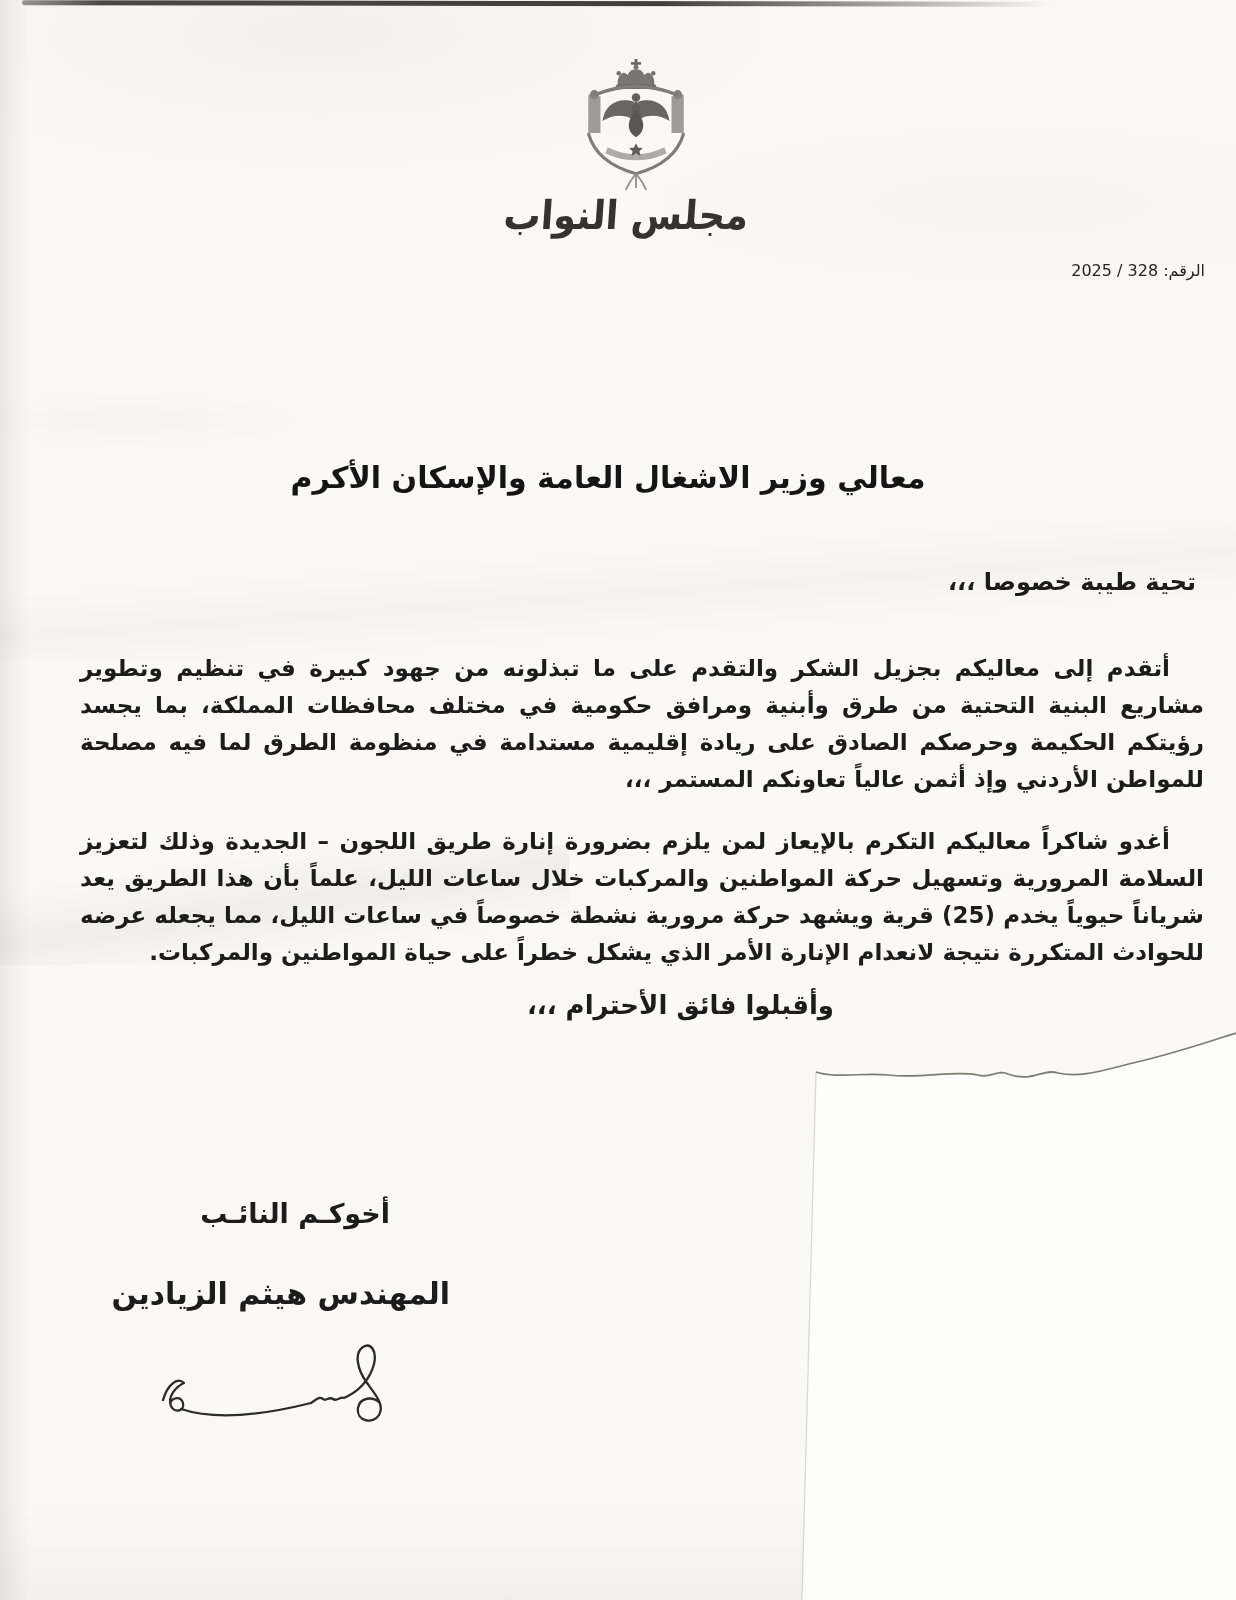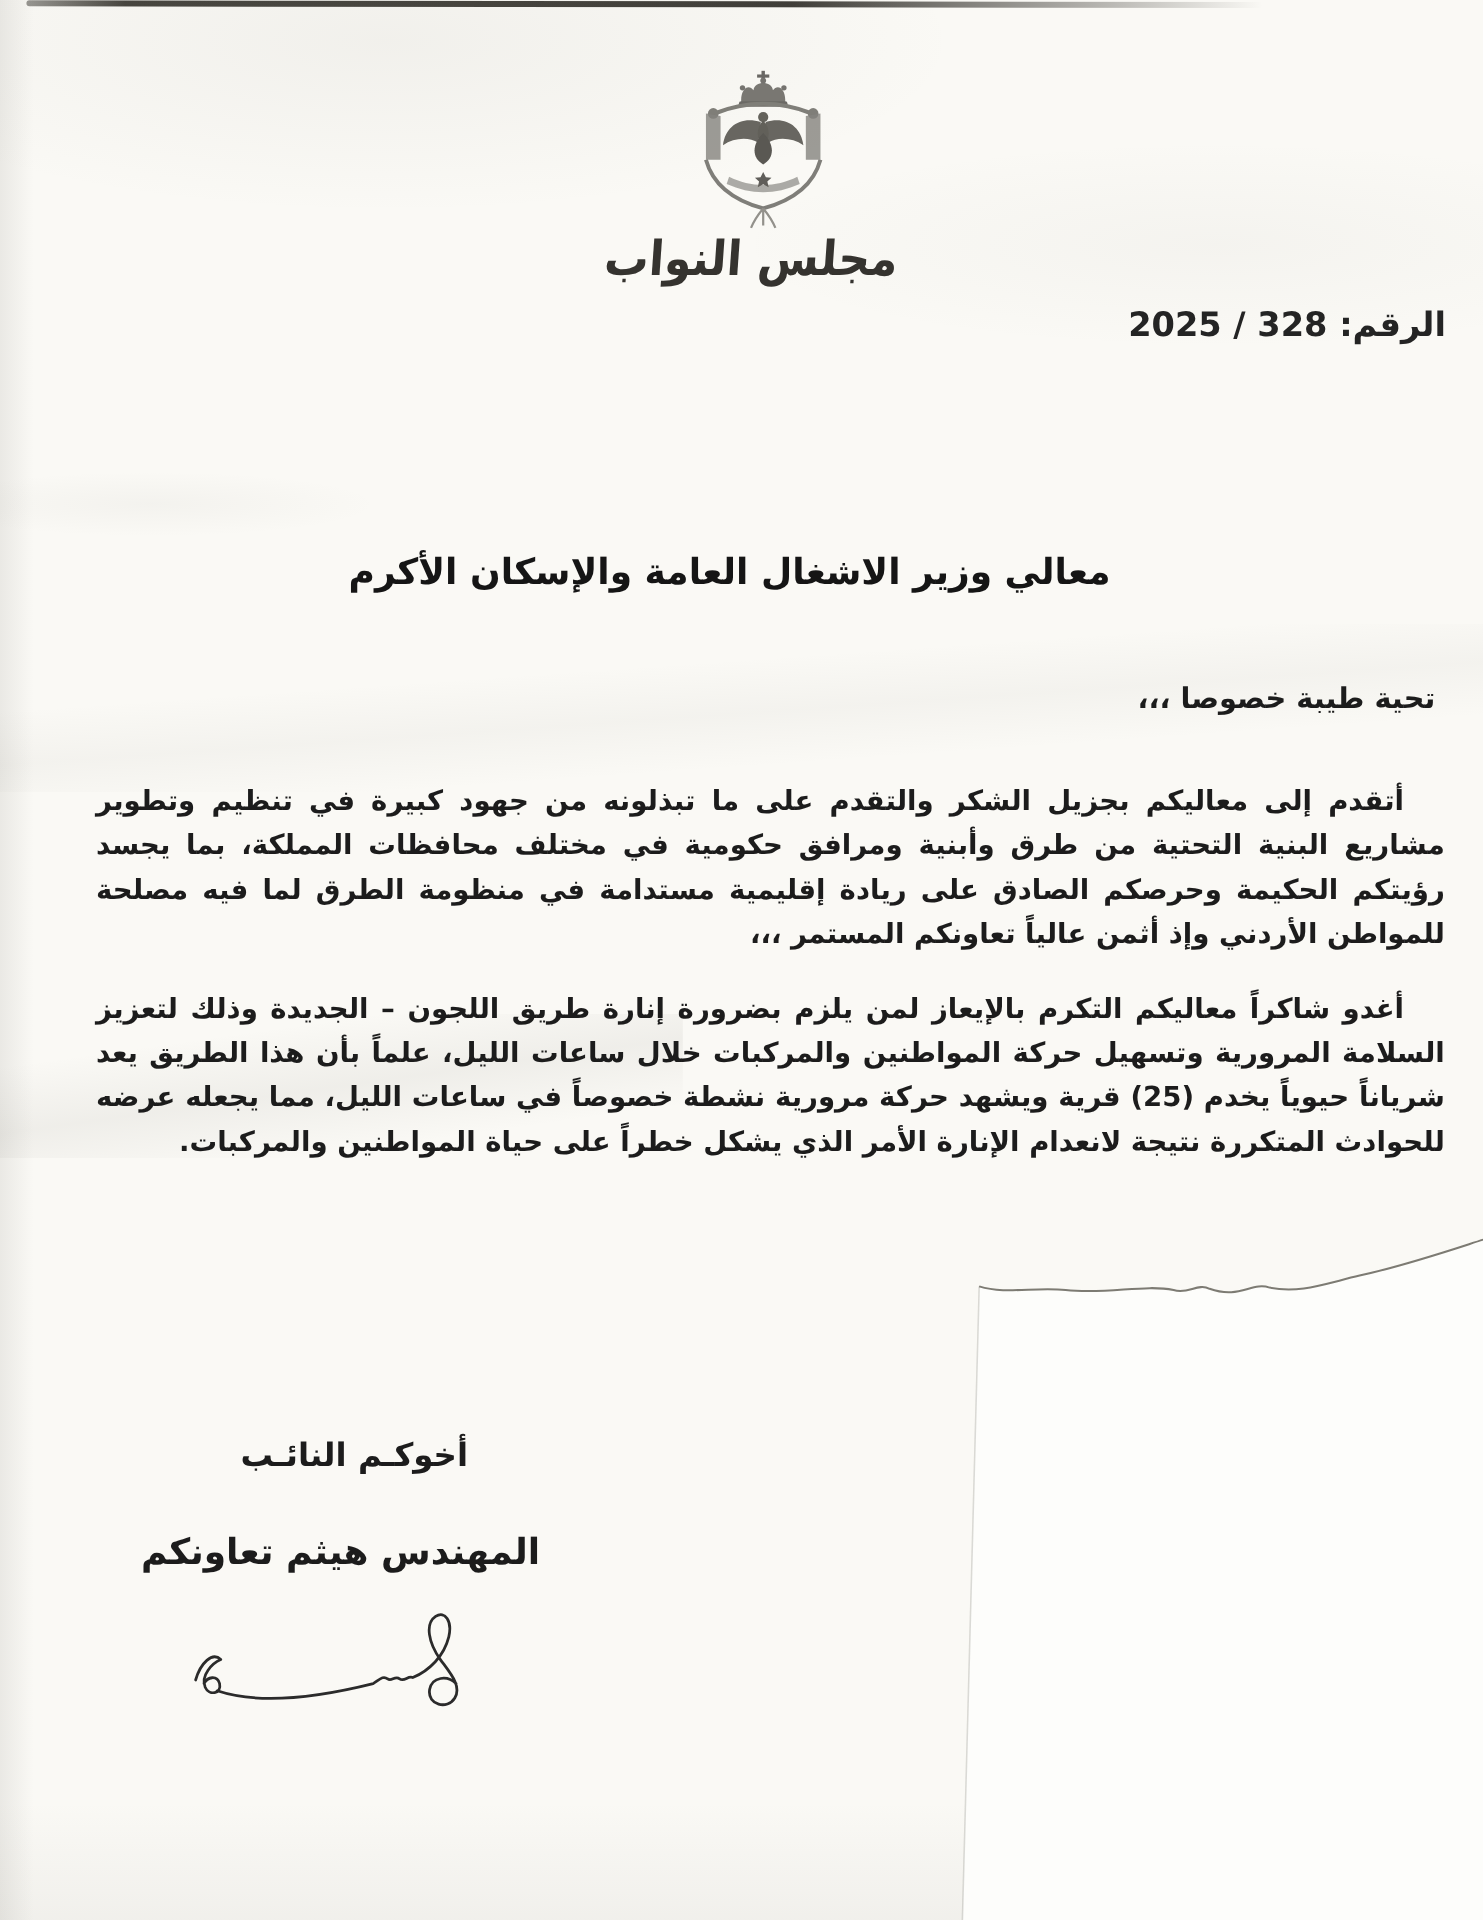--- a/index.html
+++ b/index.html
@@ -39,21 +39,21 @@
   .emblem{position:absolute;top:58px;left:573px;width:126px;height:134px;}
   .org-callig{
     position:absolute;top:194px;left:0;width:100%;
     text-align:center;
     font-size:37px;font-weight:700;color:#35332f;
     transform:translateX(8px) skewX(-4deg) scaleY(1.08);
     letter-spacing:1px;
   }
   .ref-block{
     position:absolute;top:246px;right:31px;
-    text-align:center;font-size:28px;font-weight:700;color:#242424;
+    text-align:center;font-size:16px;font-weight:400;color:#242424;
     line-height:50px;
   }
   
   .recipient{
     position:absolute;top:460px;left:0;right:0;
     text-align:center;transform:translateX(-10px);
     font-size:30px;font-weight:700;color:#151515;
   }
   .salutation{
     position:absolute;top:568px;right:40px;
@@ -140,31 +140,32 @@
 
   <div class="recipient">معالي وزير الاشغال العامة والإسكان الأكرم</div>
 
   <div class="salutation">تحية طيبة خصوصا ،،،</div>
 
   <div class="body-block">
     <p>أتقدم إلى معاليكم بجزيل الشكر والتقدم على ما تبذلونه من جهود كبيرة في تنظيم وتطوير مشاريع البنية التحتية من طرق وأبنية ومرافق حكومية في مختلف محافظات المملكة، بما يجسد رؤيتكم الحكيمة وحرصكم الصادق على ريادة إقليمية مستدامة في منظومة الطرق لما فيه مصلحة للمواطن الأردني وإذ أثمن عالياً تعاونكم المستمر ،،،</p>
     <p><span>أغدو شاكراً معاليكم التكرم بالإيعاز لمن يلزم </span><span class="kw">بضرورة</span><span> إنارة طريق اللجون – الجديدة وذلك لتعزيز السلامة المرورية وتسهيل حركة المواطنين والمركبات خلال ساعات الليل، علماً بأن هذا الطريق يعد شرياناً حيوياً يخدم (25) قرية ويشهد حركة مرورية نشطة خصوصاً في ساعات الليل، مما يجعله عرضه للحوادث المتكررة نتيجة لانعدام الإنارة الأمر الذي يشكل خطراً على حياة المواطنين والمركبات.</span></p>
   </div>
 
+  <div class="closing">وأقبلوا فائق الأحترام ،،،</div>
 
   <div class="torn-patch">
     <svg viewBox="0 0 448 578" width="448" height="578" xmlns="http://www.w3.org/2000/svg">
       <path d="M28,50 C50,57 75,50 100,53 C135,57 165,48 190,53 C202,57 210,47 220,52 C245,61 255,46 270,51 C295,56 315,48 345,41 C385,32 420,20 448,11 L448,578 L14,578 Z" fill="#fdfdfb"></path>
       <path d="M28,50 C50,57 75,50 100,53 C135,57 165,48 190,53 C202,57 210,47 220,52 C245,61 255,46 270,51 C295,56 315,48 345,41 C385,32 420,20 448,11" fill="none" stroke="#7d7b73" stroke-width="1.7"></path>
       <path d="M28,50 L14,578" fill="none" stroke="rgba(100,98,90,0.22)" stroke-width="1.3"></path>
     </svg>
   </div>
 
   <div class="sig-role">أخوكـم النائـب</div>
-  <div class="sig-name">المهندس هيثم تعاونكم</div>
+  <div class="sig-name">المهندس هيثم الزيادين</div>
 
   <div class="sig-scribble">
     <svg viewBox="0 0 300 118" width="302" height="118" xmlns="http://www.w3.org/2000/svg">
       <g fill="none" stroke="#2b2b2b" stroke-width="2.3" stroke-linecap="round" stroke-linejoin="round">
         <path d="M36,80 C40,66 50,56 57,63 C50,66 40,76 44,86 C47,93 58,92 56,83 C54,76 46,77 43,83"></path>
         <path d="M54,89 C90,101 140,94 184,83 C189,80 192,76 196,79 C199,82 202,76 206,79 C210,82 213,76 217,78 C231,72 243,60 247,44 C250,31 244,22 236,27 C227,33 230,49 240,63 C248,74 258,85 252,95 C246,105 229,101 231,88 C233,77 246,76 253,83"></path>
       </g>
     </svg>
   </div>
 

